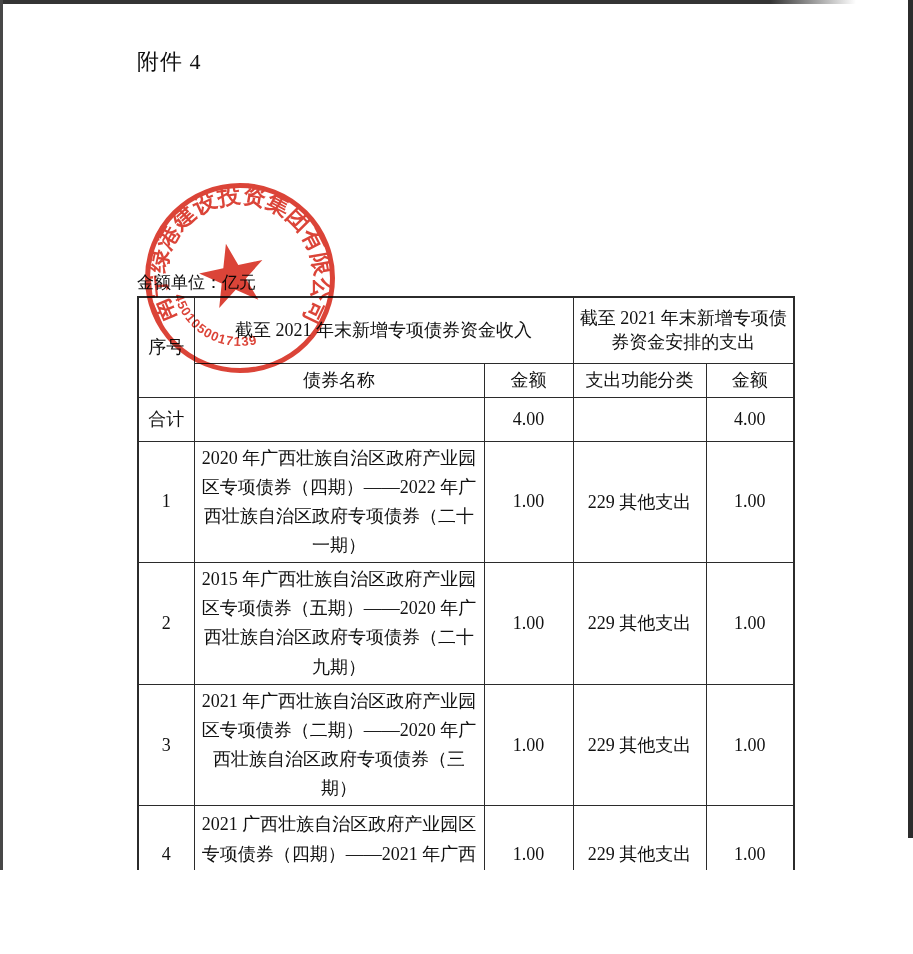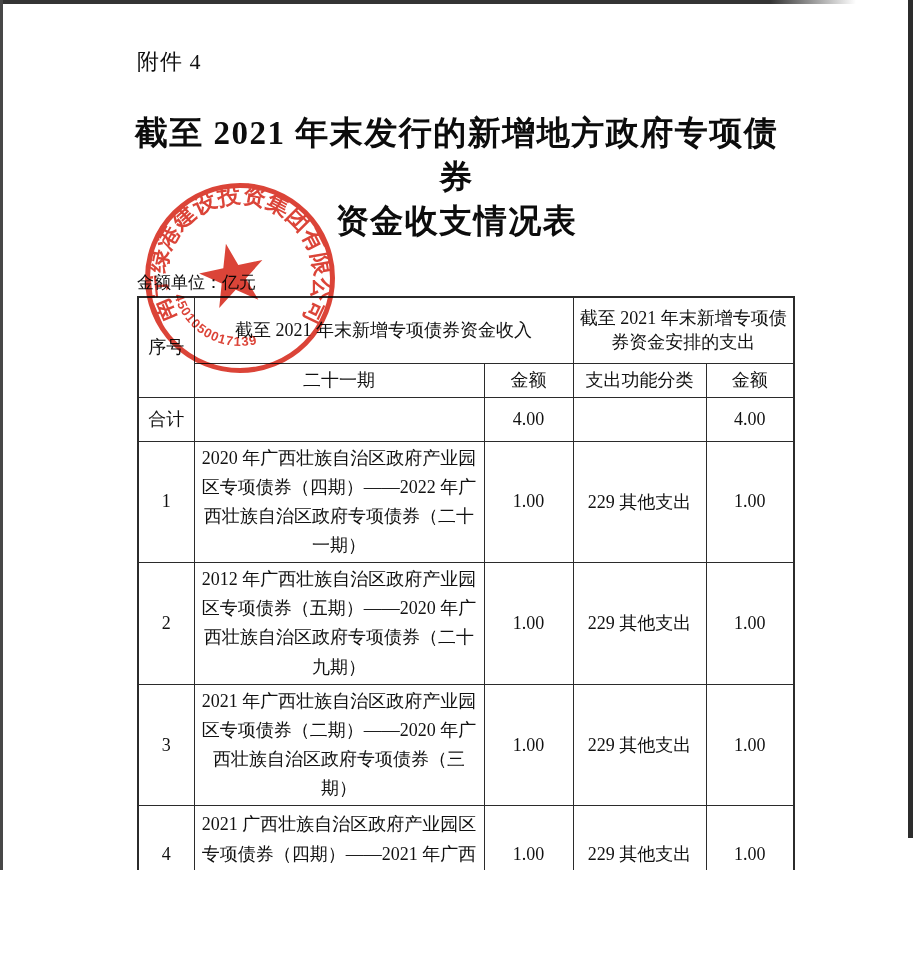--- a/index.html
+++ b/index.html
@@ -47,65 +47,60 @@
 
 <div class="page">
 
   <div class="edge-top"></div>
   <div class="edge-left"></div>
   <div class="edge-right"></div>
   <div class="edge-bottom"></div>
 
   <div class="attachment">附件 4</div>
 
-  <div class="title">
-    <div>截至 2021 年末发行的新增地方政府专项债</div>
-    <div>券</div>
-    <div>资金收支情况表</div>
-  </div>
 
   <div class="unit-note">金额单位：亿元</div>
 
   <table class="doc-table">
     <colgroup>
       <col style="width:56px">
         <col style="width:290px">
         <col style="width:89px">
       <col style="width:133px">
         <col style="width:88px">
     </colgroup>
     <tbody>
         <tr class="hdr1">
       <th rowspan="2">序号</th>
       <th colspan="2">截至 2021 年末新增专项债券资金收入</th>
       <th colspan="2">截至 2021 年末新增专项债券资金安排的支出</th>
     </tr>
     <tr class="hdr2">
-      <th>二十一期</th>
+      <th>债券名称</th>
       <th>金额</th>
       <th>支出功能分类</th>
       <th>金额</th>
     </tr>
     <tr class="total-row">
       <td class="serial">合计</td>
       <td class="bond-name"></td>
       <td class="amount">4.00</td>
       <td class="category"></td>
       <td class="amount">4.00</td>
     </tr>
     <tr class="data-row">
       <td class="serial">1</td>
       <td class="bond-name">2020 年广西壮族自治区政府产业园区专项债券（四期）——2022 年广西壮族自治区政府专项债券（二十一期）</td>
       <td class="amount">1.00</td>
       <td class="category">229 其他支出</td>
       <td class="amount">1.00</td>
     </tr>
     <tr class="data-row">
       <td class="serial">2</td>
-      <td class="bond-name">2012 年广西壮族自治区政府产业园区专项债券（五期）——2020 年广西壮族自治区政府专项债券（二十九期）</td>
+      <td class="bond-name">2015 年广西壮族自治区政府产业园区专项债券（五期）——2020 年广西壮族自治区政府专项债券（二十九期）</td>
       <td class="amount">1.00</td>
       <td class="category">229 其他支出</td>
       <td class="amount">1.00</td>
     </tr>
     <tr class="data-row">
       <td class="serial">3</td>
       <td class="bond-name">2021 年广西壮族自治区政府产业园区专项债券（二期）——2020 年广西壮族自治区政府专项债券（三期）</td>
       <td class="amount">1.00</td>
       <td class="category">229 其他支出</td>
       <td class="amount">1.00</td>

